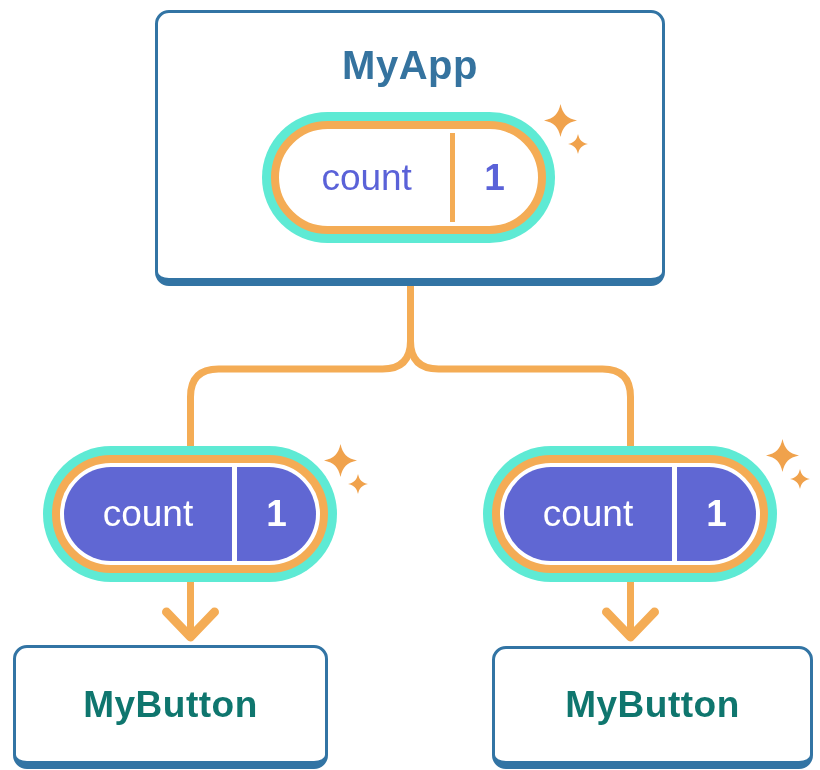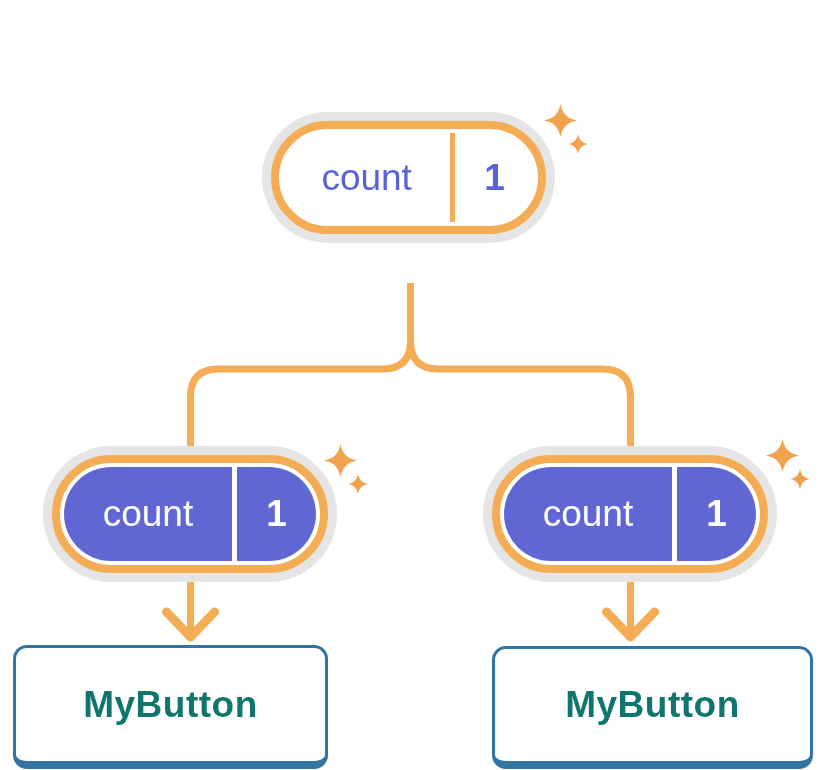--- a/index.html
+++ b/index.html
@@ -37,21 +37,21 @@
   .child-card{
     display:flex;align-items:center;justify-content:center;
     font-size:37px;font-weight:600;color:#0f766e;letter-spacing:.5px;
   }
   .child-card-left{left:13px;top:645px;width:315px;height:124px;}
   .child-card-right{left:492px;top:646px;width:321px;height:123px;}
   
   .pill{
     position:absolute;
     display:flex;
-    background:#e5e5e5;          
+    background:#5eead4;          
     border-radius:999px;
     padding:9px;
     box-sizing:border-box;
   }
   .pill-ring{
     flex:1;display:flex;
     border:8px solid #F4AC55;     
     background:#ffffff;
     border-radius:999px;
     padding:4px;
@@ -91,20 +91,23 @@
     <g>
       <path class="arrow-shaft" d="M190.5 552 V632"></path>
       <path class="arrow-head" d="M166.5 612 L190.5 637 L214.5 612"></path>
     </g>
     <g>
       <path class="arrow-shaft" d="M630.5 552 V632"></path>
       <path class="arrow-head" d="M606.5 612 L630.5 637 L654.5 612"></path>
     </g>
   </svg>
 
+  <div class="card root-card">
+    <div class="root-title">MyApp</div>
+  </div>
 
   <div class="pill pill-white root-pill">
     <div class="pill-ring">
       <div class="pill-body">
         <div class="cell cell-label">count</div>
         <div class="cell cell-value">1</div>
       </div>
     </div>
   </div>
 

